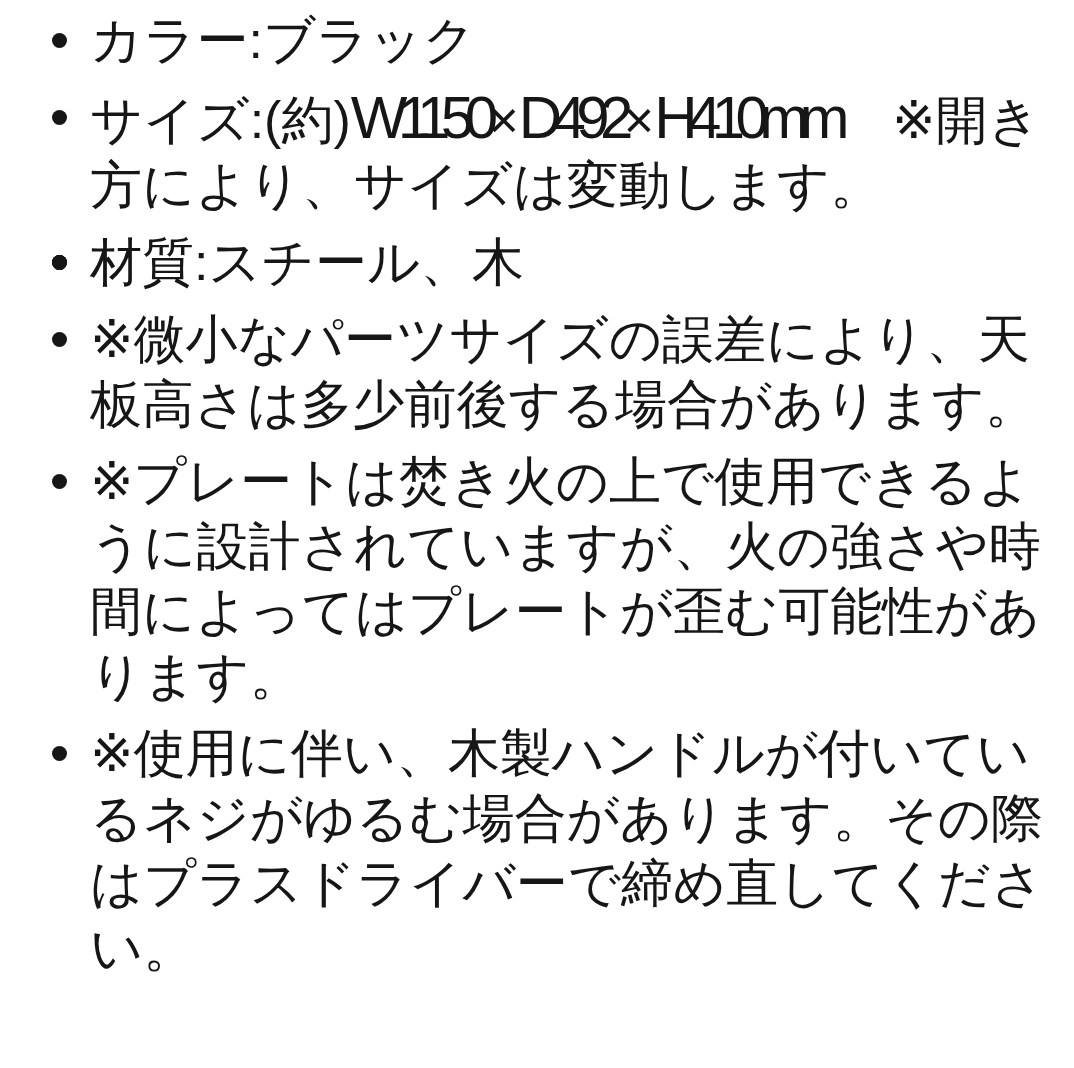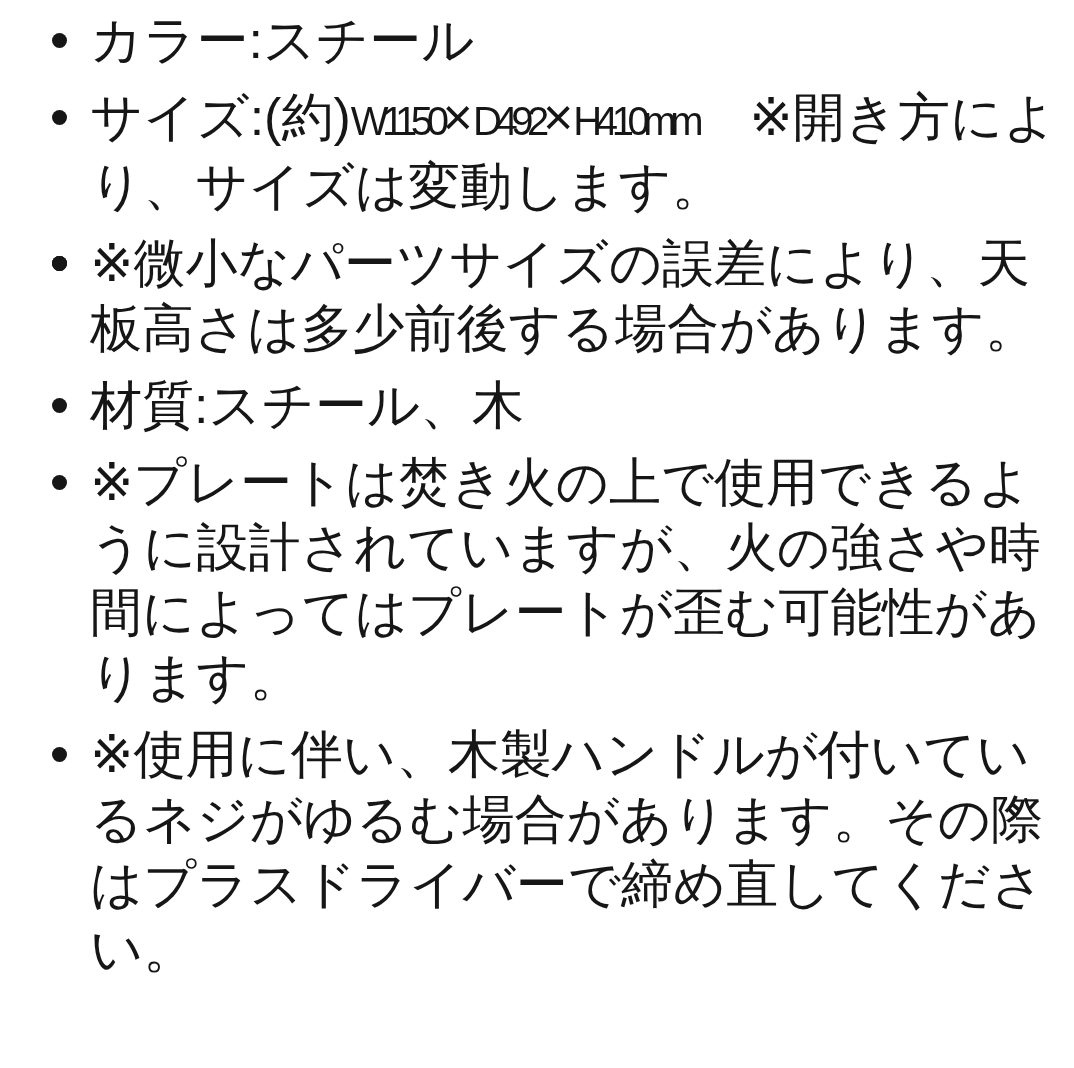--- a/index.html
+++ b/index.html
@@ -35,35 +35,35 @@
   .bullet {
     position: absolute;
     left: -38px;
     top: 25px;
     width: 15px;
     height: 15px;
     border-radius: 50%;
     background: #161616;
   }
   .seg-latin {
-    font-size: 40px;
+    font-size: 60px;
     letter-spacing: -0.16em;
     line-height: 65px;
   }
   .seg-cjk {
     line-height: 65px;
   }
 </style>
 </head>
 <body>
 
 <main>
   <ul class="spec-list" id="spec-list">
-      <li><span class="bullet"></span><span><span class="seg-cjk">カラー:スチール</span></span></li>
+      <li><span class="bullet"></span><span><span class="seg-cjk">カラー:ブラック</span></span></li>
       <li><span class="bullet"></span><span><span class="seg-cjk">サイズ:(約)</span><span class="seg-latin">W1150</span><span class="seg-cjk">×</span><span class="seg-latin">D492</span><span class="seg-cjk">×</span><span class="seg-latin">H410mm</span><span class="seg-cjk">　※開き方により、サイズは変動します。</span></span></li>
       <li><span class="bullet"></span></li>
       <li><span class="bullet"></span></li>
+      <li><span class="bullet"></span><span><span class="seg-cjk">材質:スチール、木</span></span></li>
       <li><span class="bullet"></span><span><span class="seg-cjk">※微小なパーツサイズの誤差により、天板高さは多少前後する場合があります。</span></span></li>
-      <li><span class="bullet"></span><span><span class="seg-cjk">材質:スチール、木</span></span></li>
       <li><span class="bullet"></span><span><span class="seg-cjk">※プレートは焚き火の上で使用できるように設計されていますが、火の強さや時間によってはプレートが歪む可能性があります。</span></span></li>
       <li><span class="bullet"></span><span><span class="seg-cjk">※使用に伴い、木製ハンドルが付いているネジがゆるむ場合があります。その際はプラスドライバーで締め直してください。</span></span></li>
     </ul>
 </main>
 
 </body></html>

